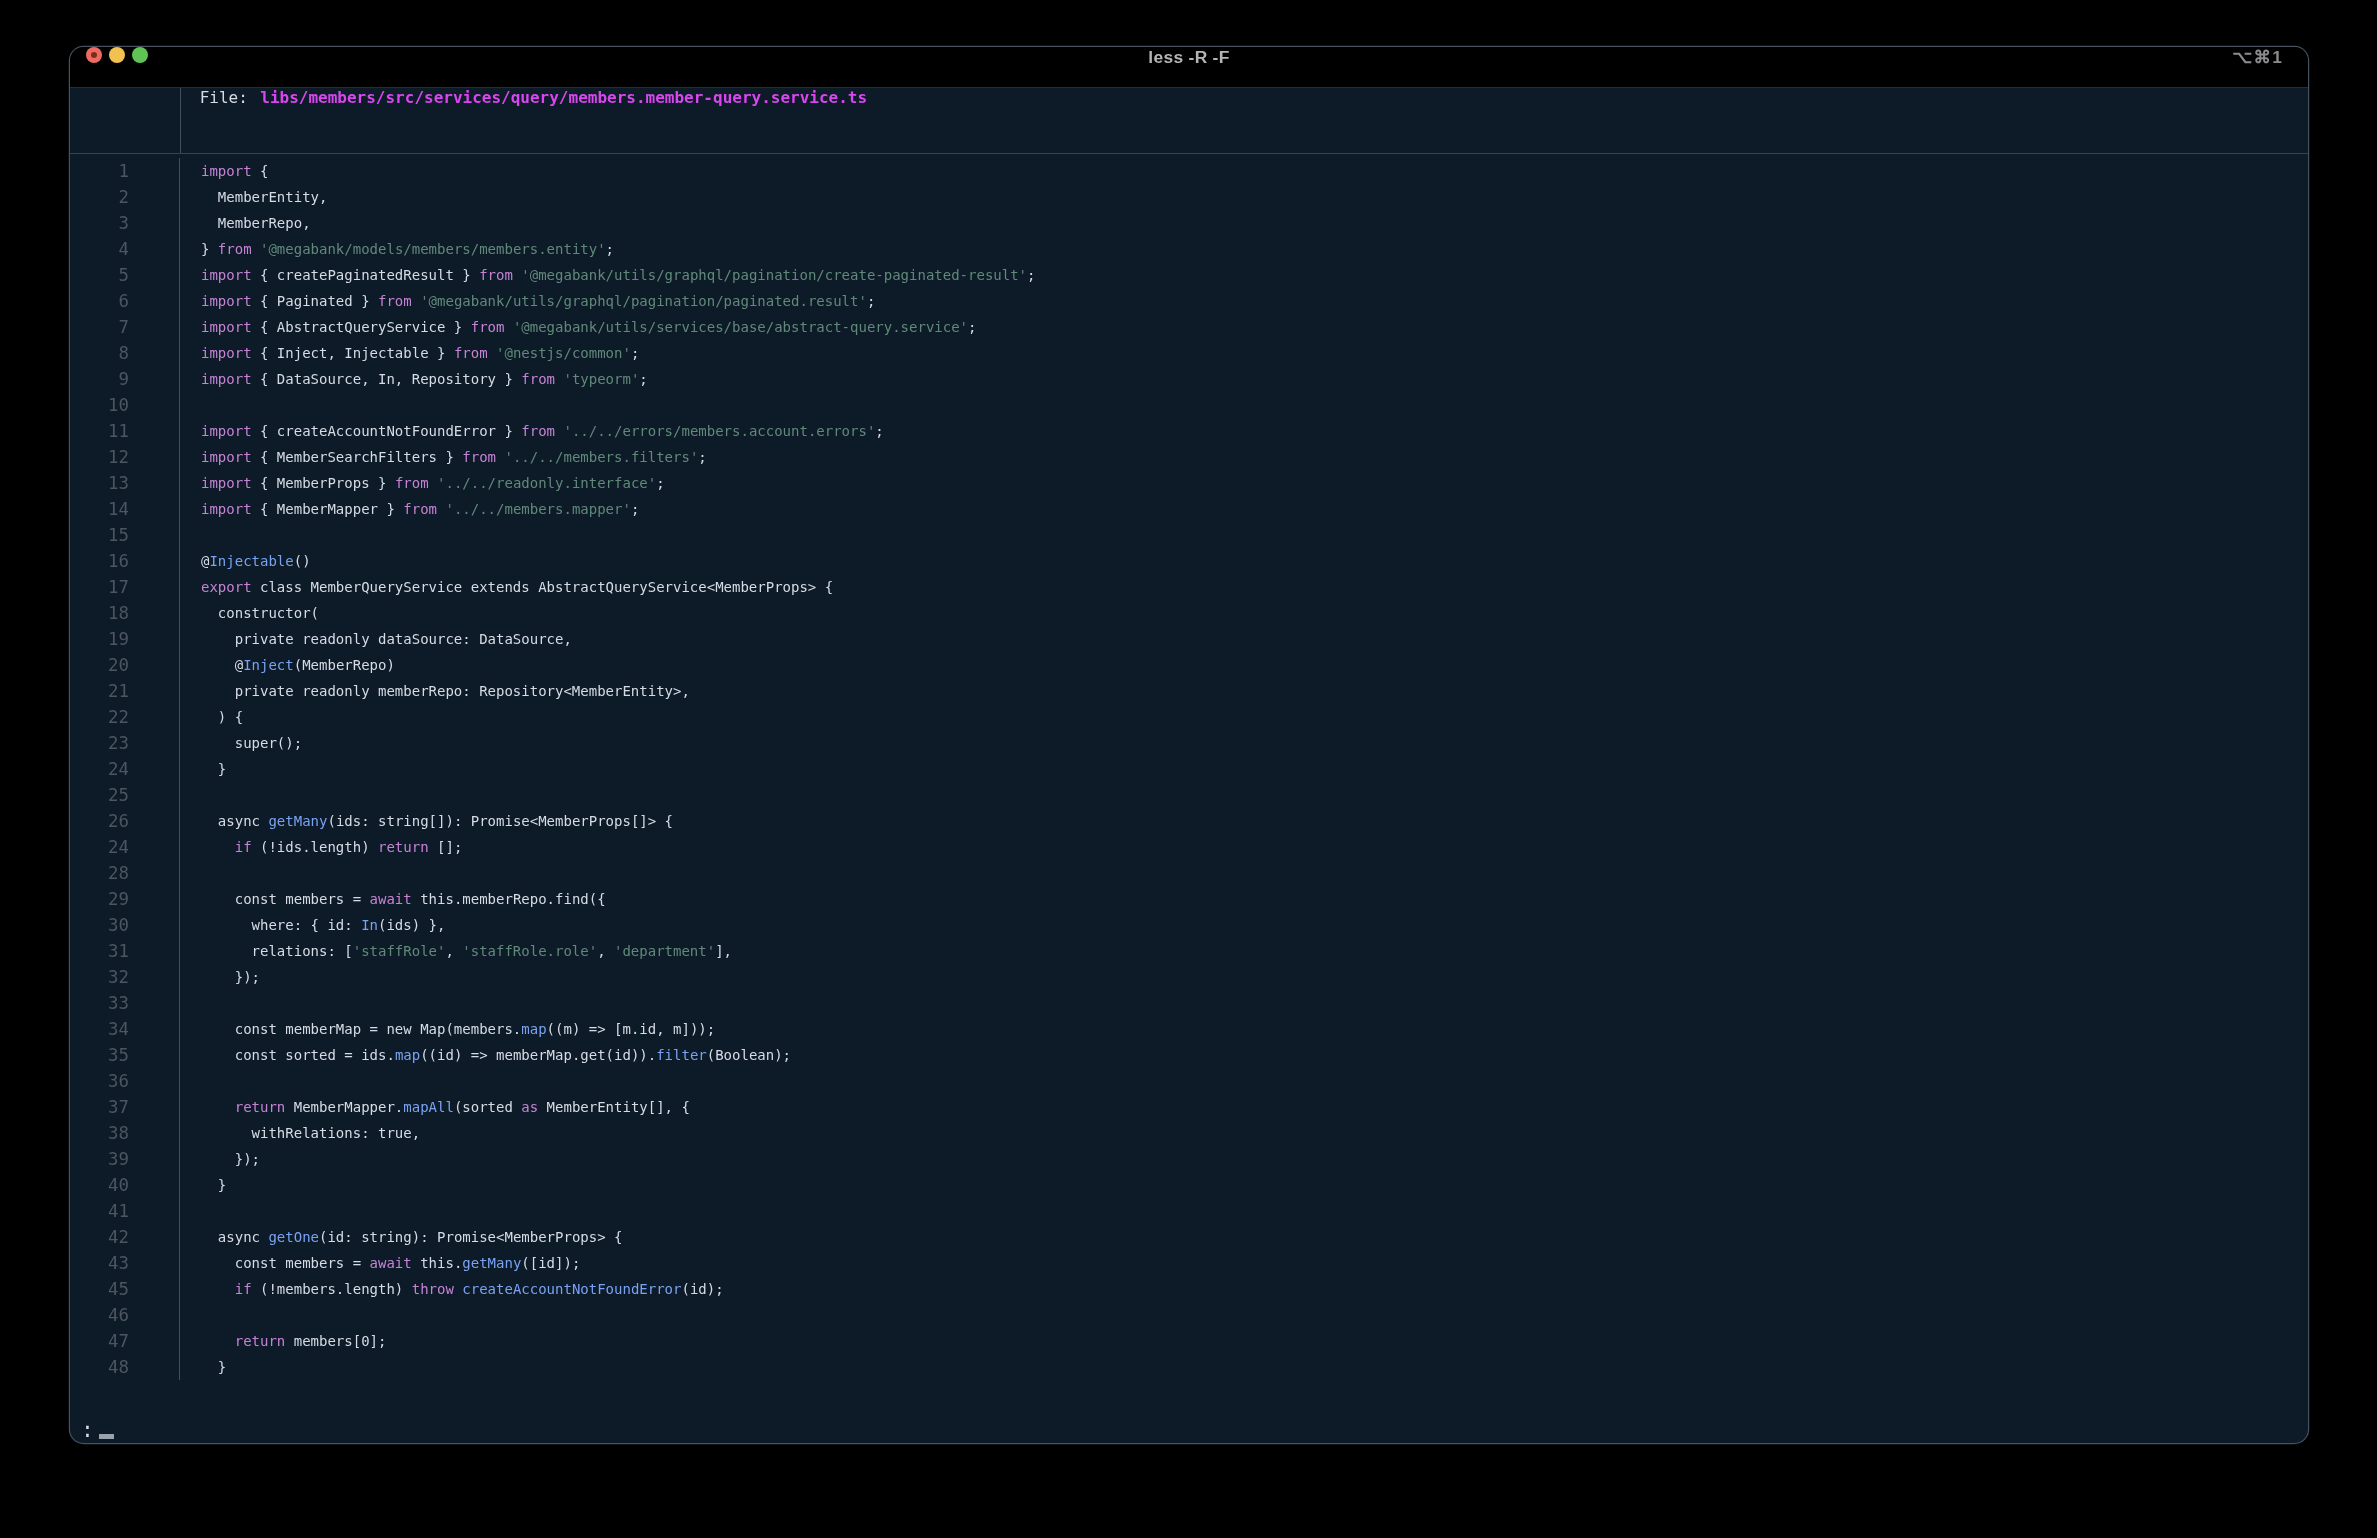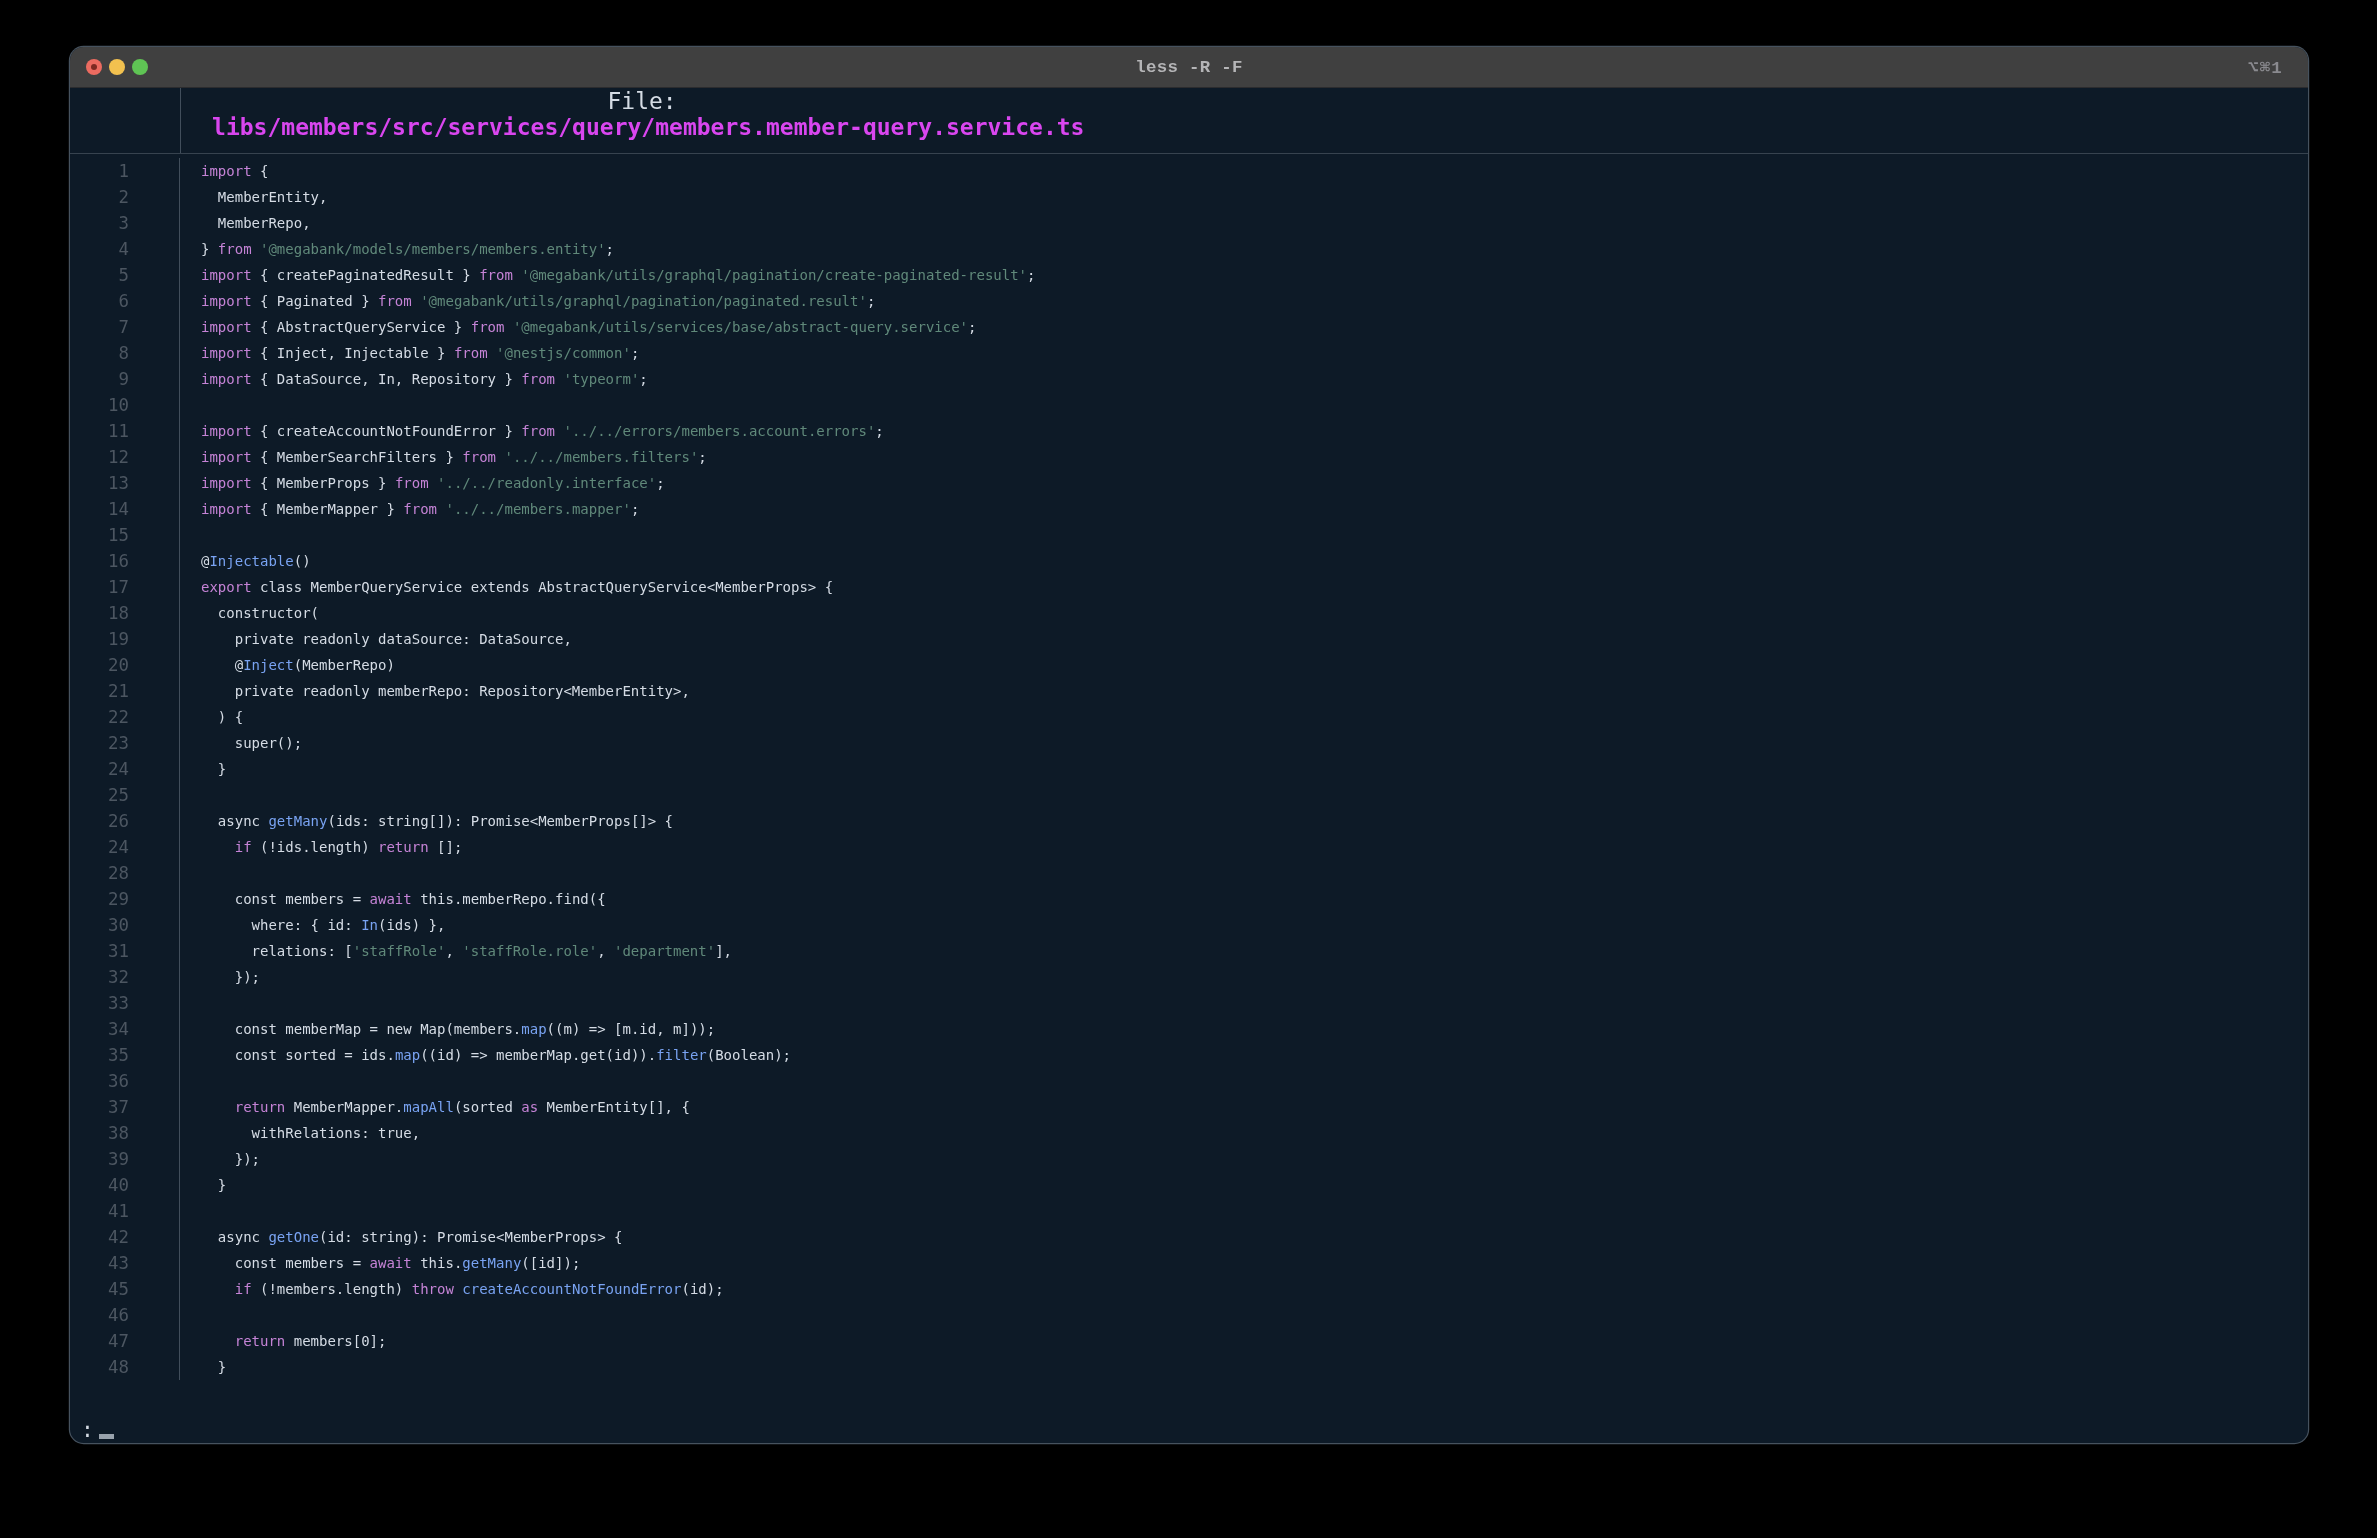--- a/index.html
+++ b/index.html
@@ -8,24 +8,24 @@
     font-family:"DejaVu Sans Mono",monospace;
   }
   .window{
     position:absolute;left:70px;top:47px;width:2238px;height:1396px;
     background:var(--bg,#0d1a27);border-radius:13.7px;overflow:hidden;
     box-shadow:0 0 0 1.2px #46525e, 0 25px 56px rgba(0,0,0,.8);
     display:flex;flex-direction:column;
   }
   
   .titlebar{
-    flex:0 0 40px;background:#404040;position:relative;
-    display:flex;align-items:center;
+    flex:0 0 40px;background:#000000;position:relative;
+    display:flex;
     border-bottom:0.6px solid #2c2c2e;
-    font-family:Liberation Mono, monospace;
+    font-family:Liberation Sans, sans-serif;
   }
   .lights{display:flex;gap:6.8px;padding-left:16px;}
   .light{width:16px;height:16px;border-radius:50%;display:inline-flex;align-items:center;justify-content:center;}
   .light.red{background:#ec6b60;}
   .light.yellow{background:#f2c14f;}
   .light.green{background:#5fc454;}
   .light .dot{width:6.8px;height:6.8px;border-radius:50%;background:#7e2a22;}
   .title{
     position:absolute;left:0;right:0;text-align:center;
     color:#b5b5b7;font-size:17.4px;font-weight:bold;letter-spacing:0.3px;
@@ -35,22 +35,22 @@
     font-size:17.4px;font-weight:600;position:relative;z-index:1;letter-spacing:1.2px;
   }
   
   .terminal{flex:1;display:flex;flex-direction:column;overflow:hidden;}
   .file-header{
     flex:0 0 65px;display:flex;align-items:stretch;
     border-bottom:1.2px solid #37434f;
   }
   .gutter-spacer{flex:0 0 110px;border-right:1.2px solid #414e5b;}
   .file-label{
-    display:flex;align-items:center;padding-left:18.7px;
-    font-size:23px;color:var(--text,#d5dce5);white-space:pre;flex-direction:column;
+    display:flex;align-items:flex-start;padding-left:18.7px;
+    font-size:16px;color:var(--text,#d5dce5);white-space:pre;
   }
   .file-label b{margin-left:12.4px;color:#d946ef;font-weight:bold;}
   .code{flex:0 0 auto;padding-top:4.4px;}
   .row{display:flex;height:26px;align-items:stretch;}
   .ln{
     flex:0 0 110px;box-sizing:border-box;text-align:right;padding-right:50px;
     border-right:1.2px solid #414e5b;
     color:var(--lnum,#4c5661);font-size:17.4px;line-height:26px;
   }
   .lc{

